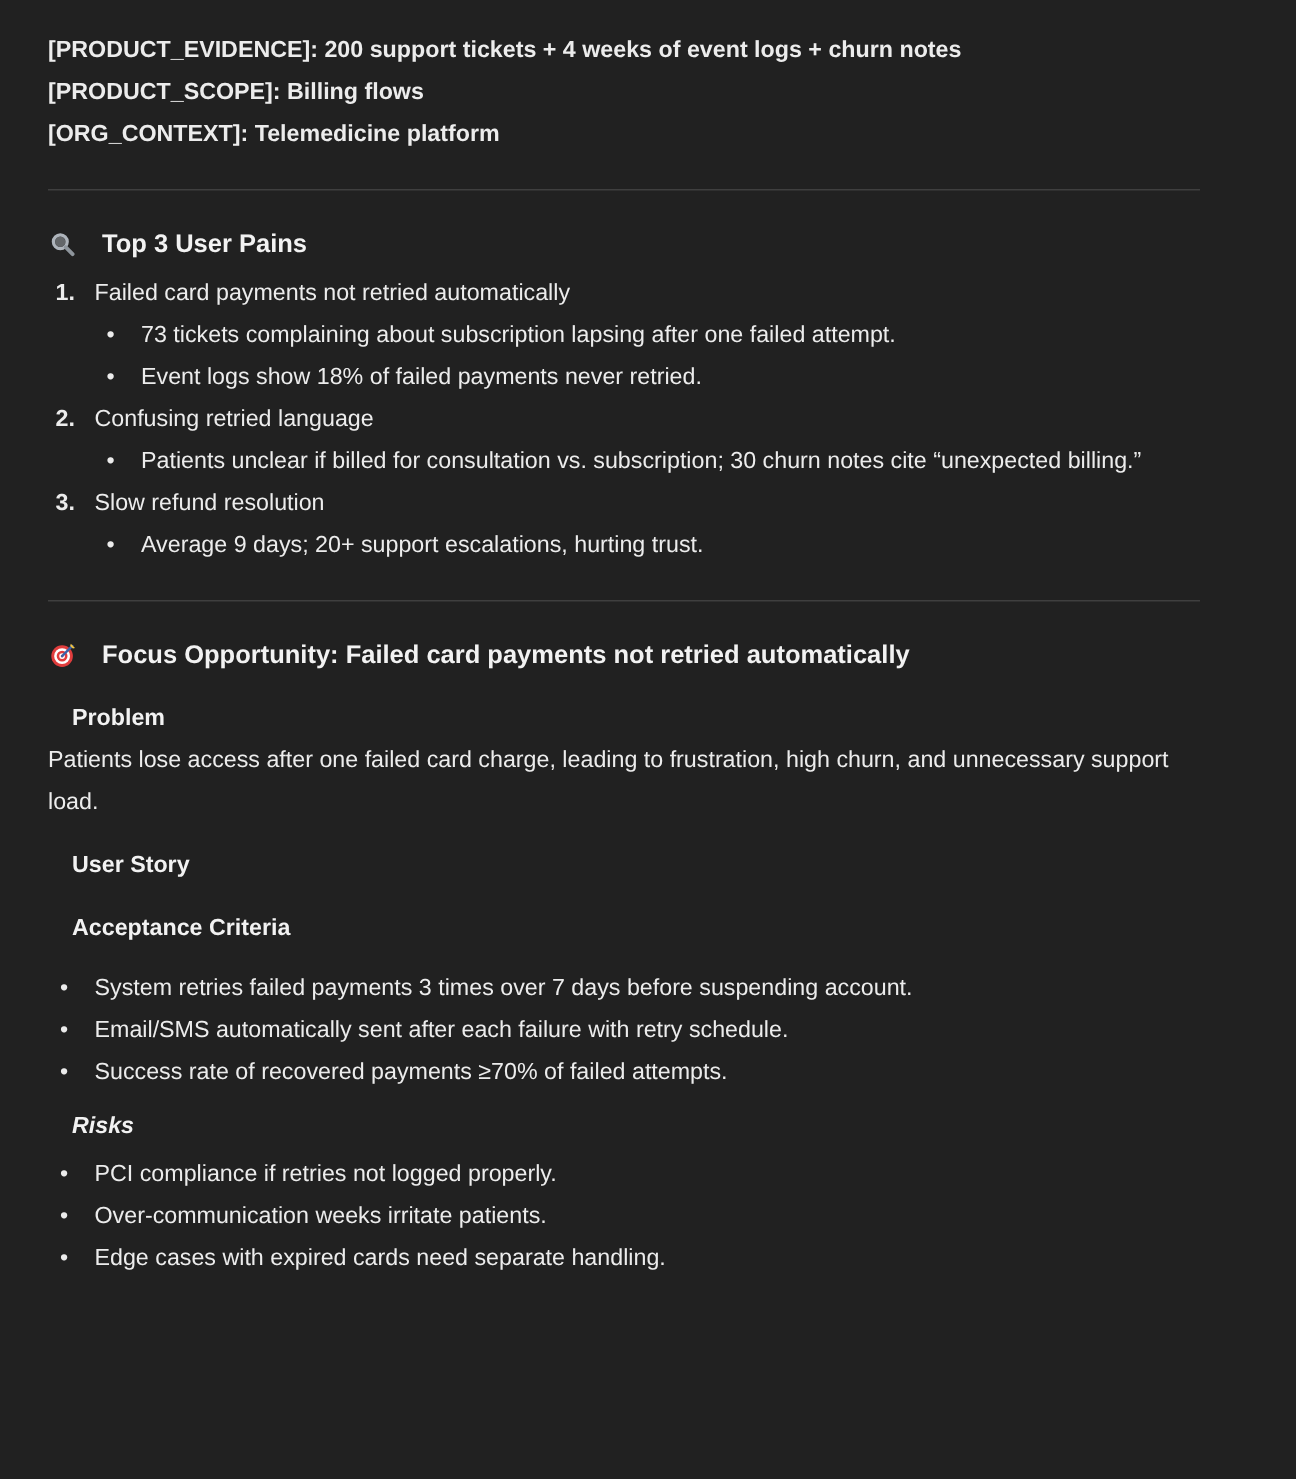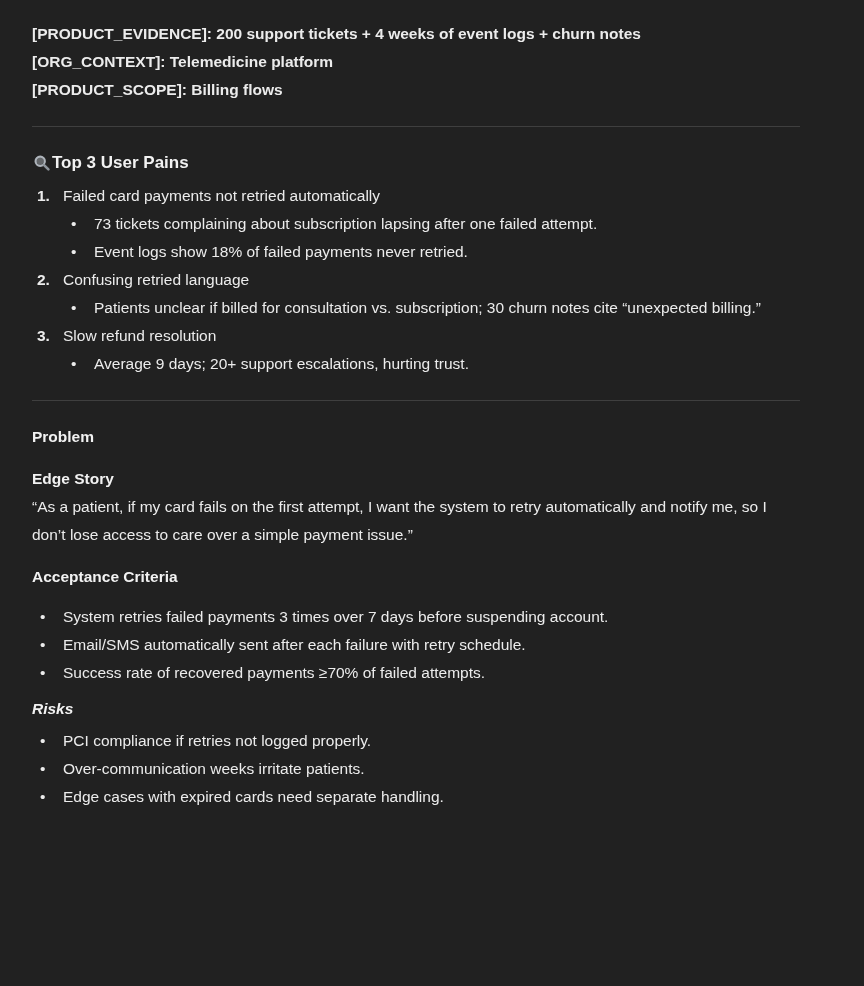--- a/index.html
+++ b/index.html
@@ -26,21 +26,21 @@
     height: 0;
   }
 
   h2.section-heading {
     font-size: 17px;
     font-weight: 700;
     margin: 6px 0 0 0;
     line-height: 28px;
     display: flex;
     align-items: center;
-    gap: 0;
+    gap: 16px;
     color: #f2f2f2;
   }
   .icon { display: inline-flex; align-items: center; justify-content: center; width: 20px; height: 20px; flex: 0 0 auto; }
   .icon svg { display: block; }
 
   
   .num-list { margin-top: 5px; }
   .nrow { display: flex; align-items: flex-start; padding-left: 5px; }
   .nmark { flex: 0 0 26px; font-weight: 700; }
   .nbody { flex: 1 1 auto; }
@@ -48,38 +48,38 @@
 
   
   .brow { display: flex; align-items: flex-start; padding-left: 8px; }
   .blt { flex: 0 0 23px; }
   .btxt { flex: 1 1 auto; }
 
   
   h3.sub-heading {
     font-size: 15.5px;
     font-weight: 700;
-    margin: 14px 0 0 0;
+    margin: 14px 0 0 16px;
     line-height: 28px;
     color: #f2f2f2;
   }
   h3.sub-heading.tight { margin-top: 8px; font-style: italic; }
   p.body-text { margin: 0; }
   .bullet-list { margin-top: 12px; }
   .bullet-list.tight { margin-top: 4px; }
 </style>
 </head>
 <body>
 
 <div class="page">
 
   <section class="meta">
     <p>[PRODUCT_EVIDENCE]: 200 support tickets + 4 weeks of event logs + churn notes</p>
+    <p>[PRODUCT_SCOPE]: Billing flows</p>
     <p>[ORG_CONTEXT]: Telemedicine platform</p>
-    <p>[PRODUCT_SCOPE]: Billing flows</p>
   </section>
 
   <hr class="divider">
 
   <section>
     <h2 class="section-heading">
       <span class="icon">
         <svg width="18" height="18" viewBox="0 0 18 18" aria-hidden="true">
           <circle cx="7.2" cy="7.2" r="4.6" fill="none" stroke="#aeb4bb" stroke-width="2.2"></circle>
           <circle cx="7.2" cy="7.2" r="3.4" fill="#dfe9f2" opacity="0.35"></circle>
@@ -127,25 +127,39 @@
           </div>
         </div>
       </div>
 
     </div>
   </section>
 
   <hr class="divider">
 
   <section>
+    <h2 class="section-heading">
+      <span class="icon">
+        <svg width="18" height="18" viewBox="0 0 18 18" aria-hidden="true">
+          <circle cx="8.4" cy="9.4" r="7.2" fill="#e03d3d"></circle>
+          <circle cx="8.4" cy="9.4" r="5.3" fill="#ffffff"></circle>
+          <circle cx="8.4" cy="9.4" r="3.6" fill="#e03d3d"></circle>
+          <circle cx="8.4" cy="9.4" r="1.9" fill="#ffffff"></circle>
+          <circle cx="8.4" cy="9.4" r="0.9" fill="#e03d3d"></circle>
+          <line x1="8.4" y1="9.4" x2="15.2" y2="2.6" stroke="#3c63a8" stroke-width="1.6" stroke-linecap="round"></line>
+          <path d="M14.2 1.2 L17 4 L15.6 4.4 L13.8 2.6 Z" fill="#f4c542"></path>
+        </svg>
+      </span>
+      <span>Focus Opportunity: Failed card payments not retried automatically</span>
+    </h2>
 
     <h3 class="sub-heading">Problem</h3>
+    <p class="body-text">Patients lose access after one failed card charge, leading to frustration, high churn, and unnecessary support load.</p>
 
-    <h3 class="sub-heading">Edge Story</h3>
-    <p class="body-text">“As a patient, if my card fails on the first attempt, I want the system to retry automatically and notify me, so I don’t lose access to care over a simple payment issue.”</p>
+    <h3 class="sub-heading">User Story</h3>
 
     <h3 class="sub-heading">Acceptance Criteria</h3>
     <div class="bullet-list">
       <div class="brow">
         <span class="blt">•</span>
         <span class="btxt">System retries failed payments 3 times over 7 days before suspending account.</span>
       </div>
       <div class="brow">
         <span class="blt">•</span>
         <span class="btxt">Email/SMS automatically sent after each failure with retry schedule.</span>

